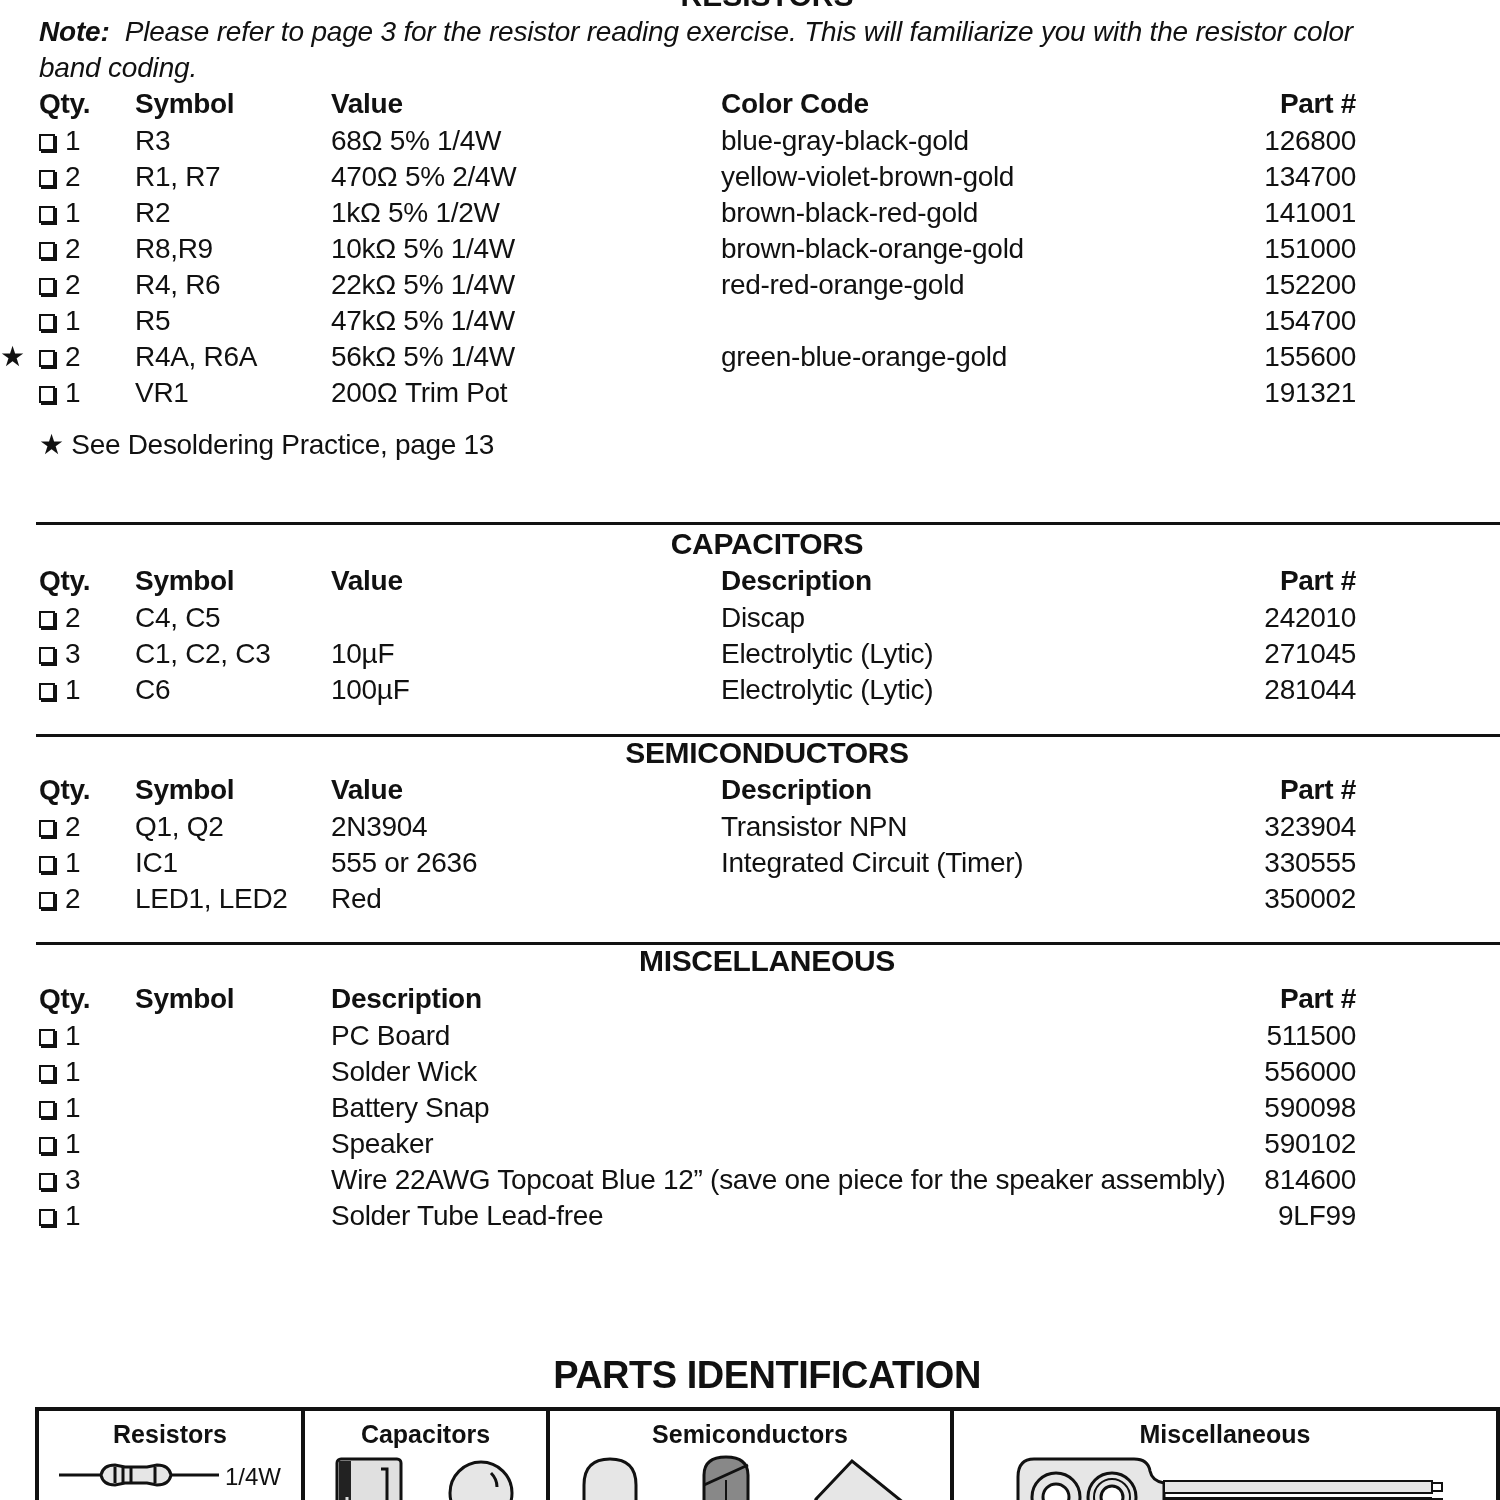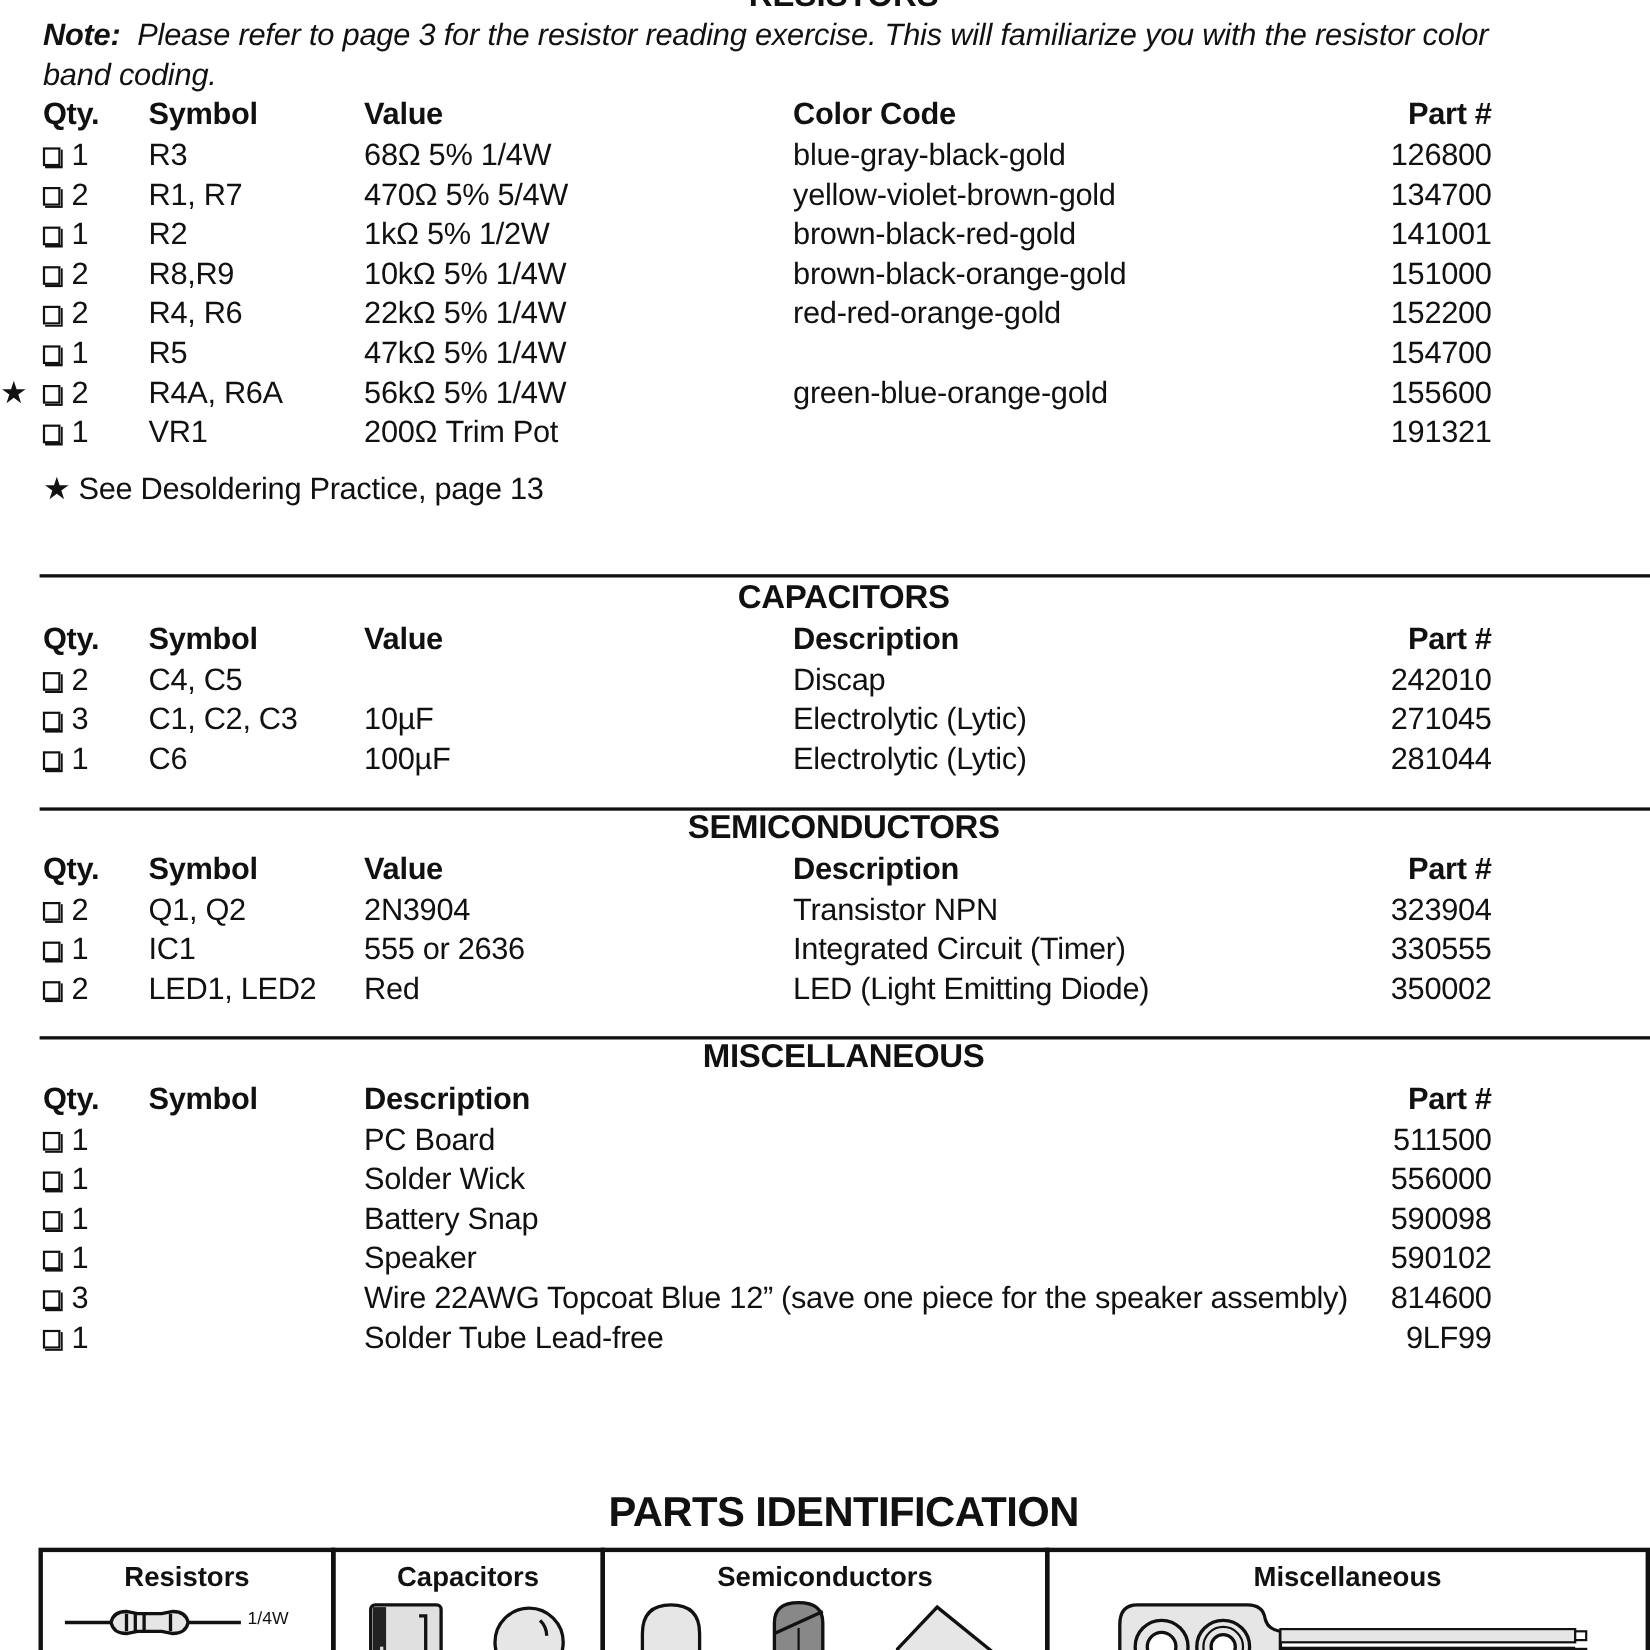--- a/index.html
+++ b/index.html
@@ -59,21 +59,21 @@
     <div class="row txt" style="top: 123px;">
       <span class="col-qty"><span class="chk"></span><span>1</span></span>
       <span class="col-sym">R3</span>
       <span class="col-val">68Ω 5% 1/4W</span>
       <span class="col-desc">blue-gray-black-gold</span>
       <span class="col-part">126800</span>
     </div>
     <div class="row txt" style="top: 159px;">
       <span class="col-qty"><span class="chk"></span><span>2</span></span>
       <span class="col-sym">R1, R7</span>
-      <span class="col-val">470Ω 5% 5/4W</span>
+      <span class="col-val">470Ω 5% 2/4W</span>
       <span class="col-desc">yellow-violet-brown-gold</span>
       <span class="col-part">134700</span>
     </div>
     <div class="row txt" style="top: 195px;">
       <span class="col-qty"><span class="chk"></span><span>1</span></span>
       <span class="col-sym">R2</span>
       <span class="col-val">1kΩ 5% 1/2W</span>
       <span class="col-desc">brown-black-red-gold</span>
       <span class="col-part">141001</span>
     </div>
@@ -172,21 +172,20 @@
       <span class="col-qty"><span class="chk"></span><span>1</span></span>
       <span class="col-sym">IC1</span>
       <span class="col-val">555 or 2636</span>
       <span class="col-desc">Integrated Circuit (Timer)</span>
       <span class="col-part">330555</span>
     </div>
     <div class="row txt" style="top: 881px;">
       <span class="col-qty"><span class="chk"></span><span>2</span></span>
       <span class="col-sym">LED1, LED2</span>
       <span class="col-val">Red</span>
-      <span class="col-desc">LED (Light Emitting Diode)</span>
       <span class="col-part">350002</span>
     </div>
   </div>
 
 <div class="rule" style="top:942px;"></div>
 <div class="sect-title" style="top:943px;">MISCELLANEOUS</div>
 <div class="row txt hdr" style="top:981px;">
   <span class="col-qty">Qty.</span>
   <span class="col-sym">Symbol</span>
   <span class="col-val">Description</span>
@@ -231,21 +230,21 @@
   <div class="pi-head">Resistors</div>
   <svg style="left:20px; top:50px;" width="160" height="24">
     <line x1="0" y1="14" x2="42" y2="14" stroke="#111" stroke-width="3"></line>
     <line x1="110" y1="14" x2="160" y2="14" stroke="#111" stroke-width="3"></line>
     <path d="M42 14 Q44 4 56 4 L66 6 L88 6 L98 4 Q110 4 112 14 Q110 24 98 24 L88 22 L66 22 L56 24 Q44 24 42 14 Z" fill="#e6e6e6" stroke="#111" stroke-width="3"></path>
     <line x1="56" y1="6" x2="56" y2="22" stroke="#111" stroke-width="3"></line>
     <line x1="64" y1="6" x2="64" y2="22" stroke="#111" stroke-width="3"></line>
     <line x1="72" y1="7" x2="72" y2="21" stroke="#111" stroke-width="3"></line>
     <line x1="96" y1="6" x2="96" y2="22" stroke="#111" stroke-width="3"></line>
   </svg>
-  <span class="abs" style="left:186px; top:52px; font-size:16px;">1/4W</span>
+  <span class="abs" style="left:186px; top:52px; font-size:24px;">1/4W</span>
 </div>
 
 <div class="pi-box" style="left:301px; width:249px;">
   <div class="pi-head">Capacitors</div>
   <svg style="left:30px; top:46px;" width="70" height="80">
     <rect x="2" y="2" width="64" height="90" rx="4" fill="#e0e0e0" stroke="#111" stroke-width="3"></rect>
     <rect x="4" y="4" width="12" height="88" fill="#222"></rect>
     <path d="M46 12 L52 12 L52 60" fill="none" stroke="#111" stroke-width="3"></path>
     <path d="M12 40 L12 70" fill="none" stroke="#ddd" stroke-width="3"></path>
   </svg>

